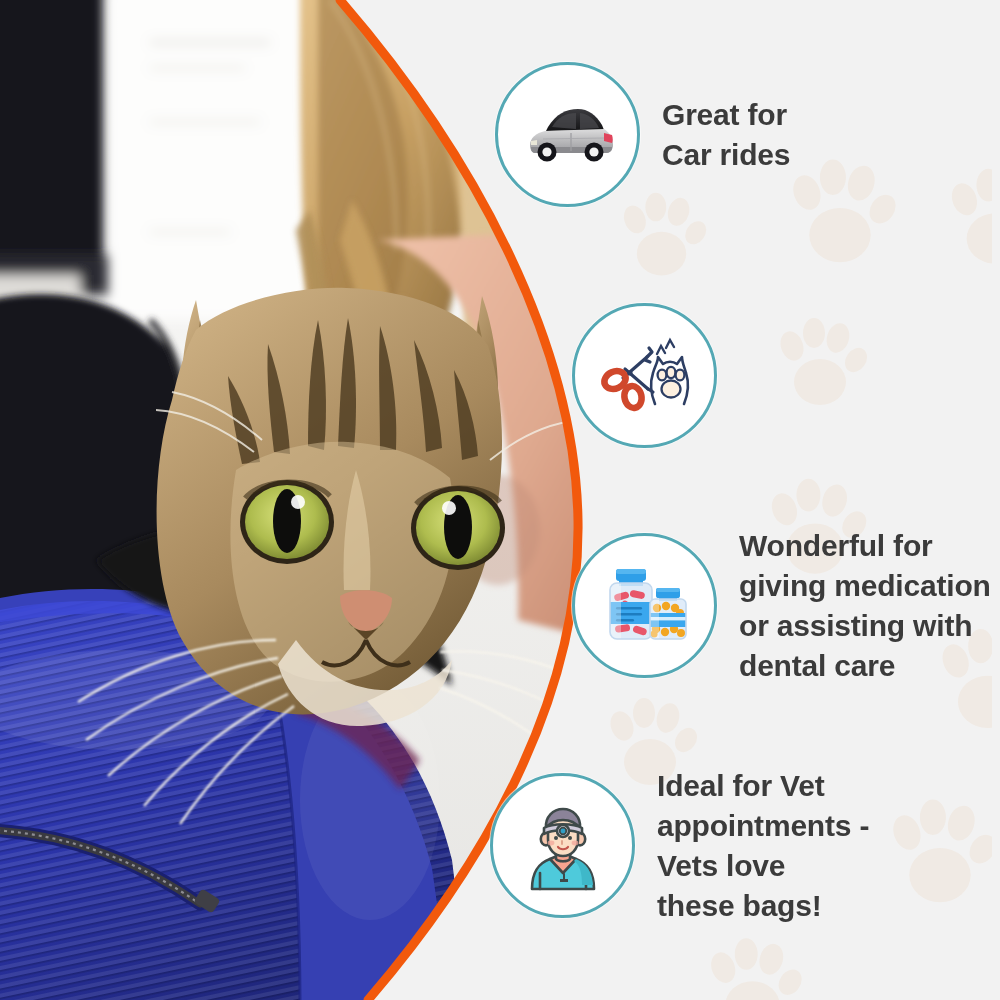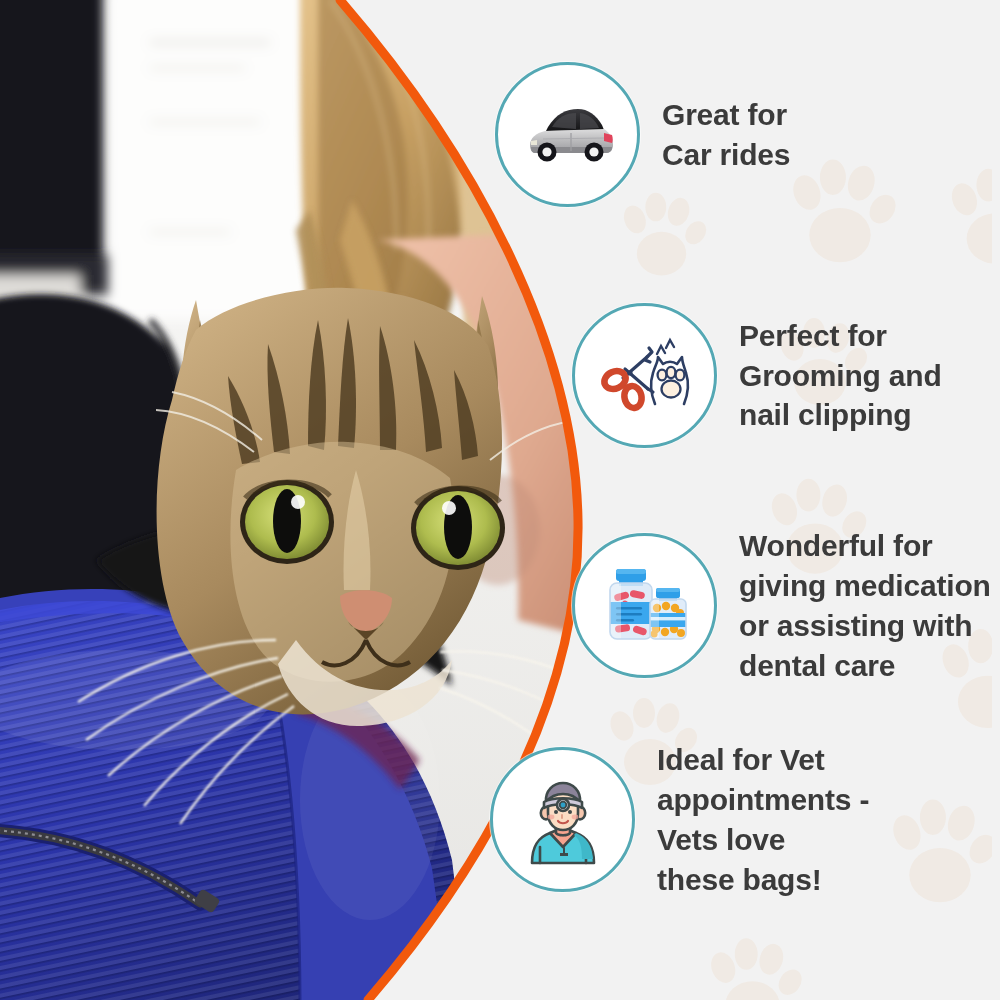--- a/index.html
+++ b/index.html
@@ -66,21 +66,21 @@
     line-height: 1.33;
     font-weight: 700;
     letter-spacing: -.2px;
     white-space: pre-line;
     max-width: 330px;
   }
 
   #f0 { left: 495px; top: 62px; }
   #f1 { left: 572px; top: 303px; }
   #f2 { left: 572px; top: 526px; }
-  #f3 { left: 490px; top: 740px; }
+  #f3 { left: 490px; top: 766px; }
 </style>
 </head>
 <body>
 
 <div id="stage">
 
   <svg class="paw" style="left:780px;top:150px;" width="120" height="130" viewBox="0 0 100 110">
     <g fill="#efe4d9">
       <ellipse cx="50" cy="72" rx="26" ry="23"></ellipse>
       <ellipse cx="22" cy="36" rx="11" ry="15" transform="rotate(-20 22 36)"></ellipse>
@@ -421,23 +421,20 @@
           <ellipse cx="85" cy="49" rx="4.4" ry="5.4"></ellipse>
           <ellipse cx="76" cy="63" rx="9.5" ry="8.5"></ellipse>
         </g>
 
         <g fill="none" stroke="#2d3e63" stroke-width="2.4" stroke-linecap="round">
           <path d="M62 28 L 66 20 L 70 27"></path>
           <path d="M71 22 L 75 14 L 79 21"></path>
         </g>
       </svg>
     </div>
-    <div class="feature-text">Perfect for
-Grooming and
-nail clipping</div>
   </div>
 
   <div class="feature" id="f2">
     <div class="badge">
       <svg width="102" height="102" viewBox="0 0 102 102">
         <defs>
           <clipPath id="bigJar">
               <rect x="16" y="28" width="42" height="56" rx="7"></rect>
             </clipPath>
           <clipPath id="smallJar">

